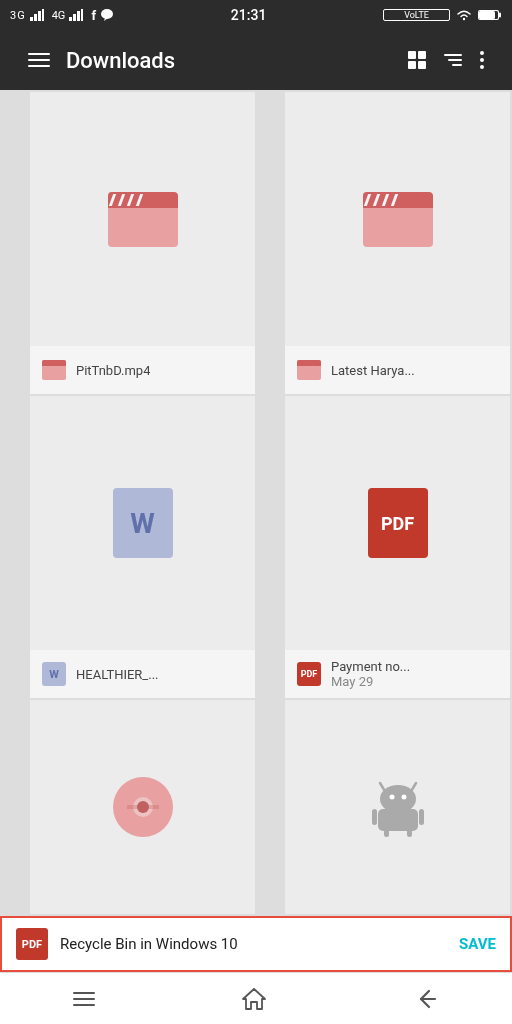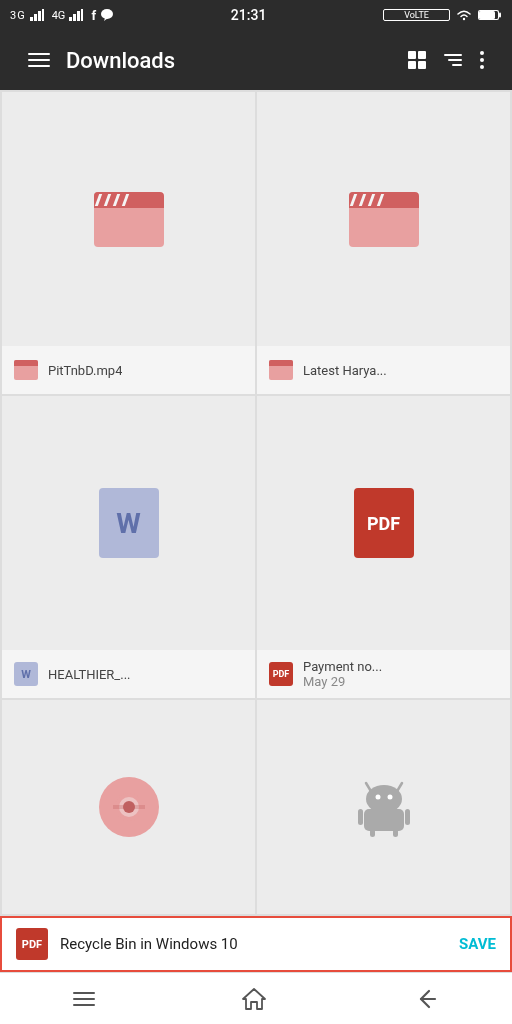--- a/index.html
+++ b/index.html
@@ -58,20 +58,21 @@
       background: #ddd;
       padding: 2px;
       overflow: hidden;
     }
 
     .file-card {
       background: #f5f5f5;
       display: flex;
       flex-direction: column;
       cursor: pointer;
+      margin-left: 28px;
     }
 
     .file-preview {
       flex: 1;
       display: flex;
       align-items: center;
       justify-content: center;
       background: #ececec;
       min-height: 160px;
     }

